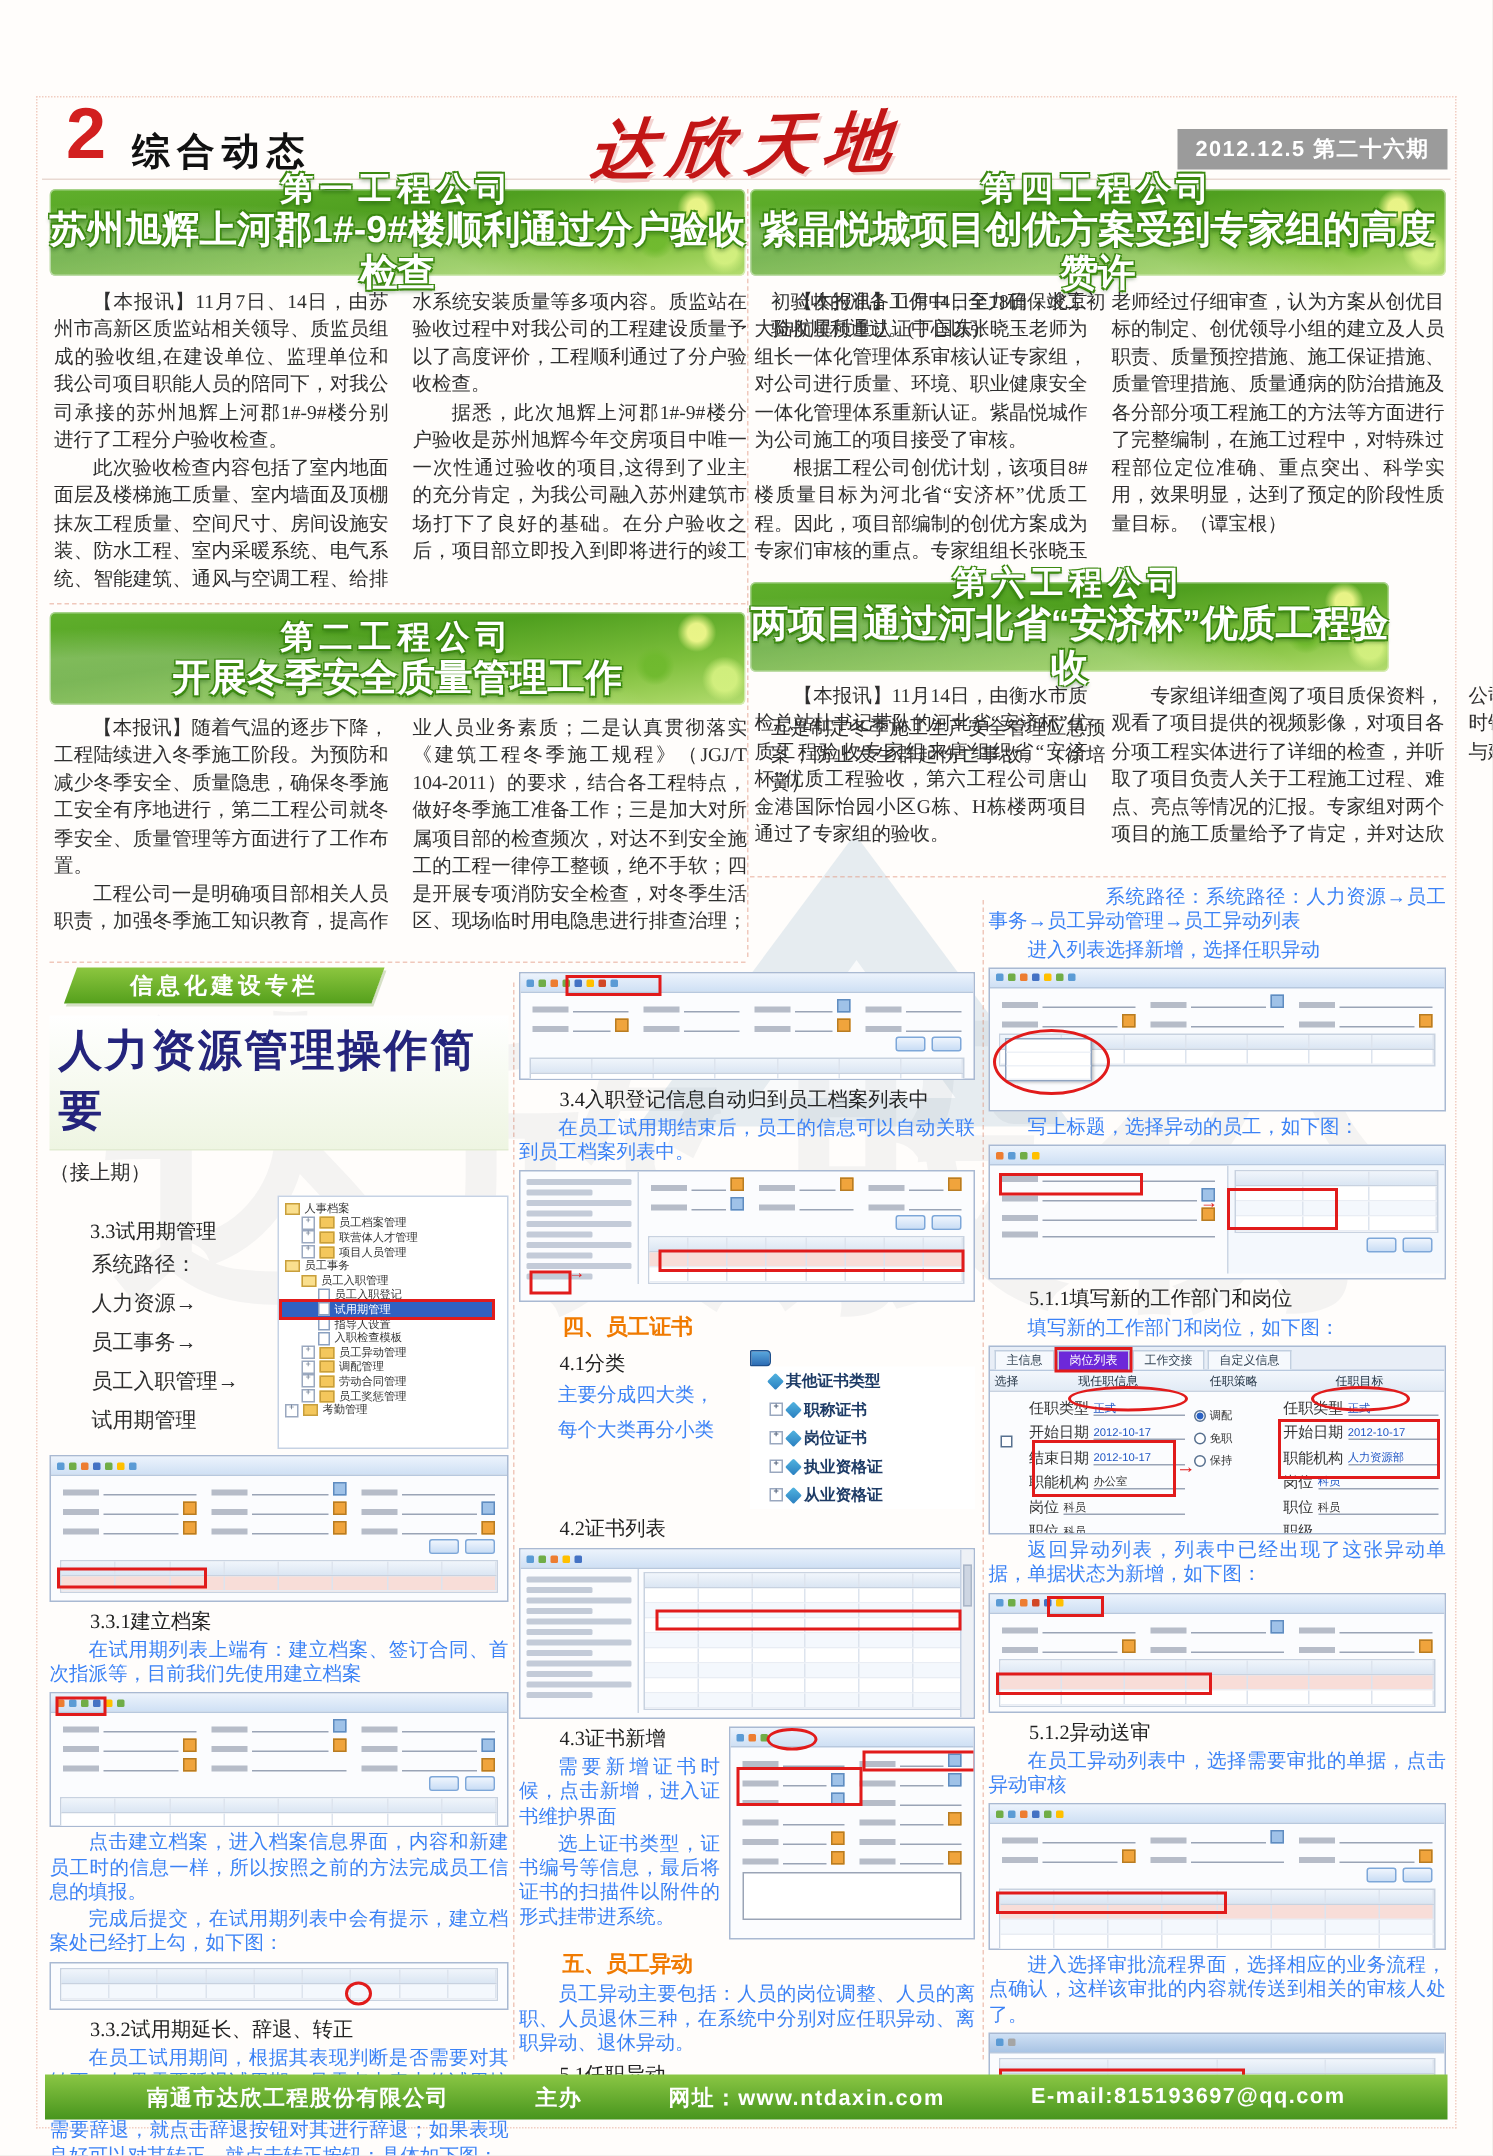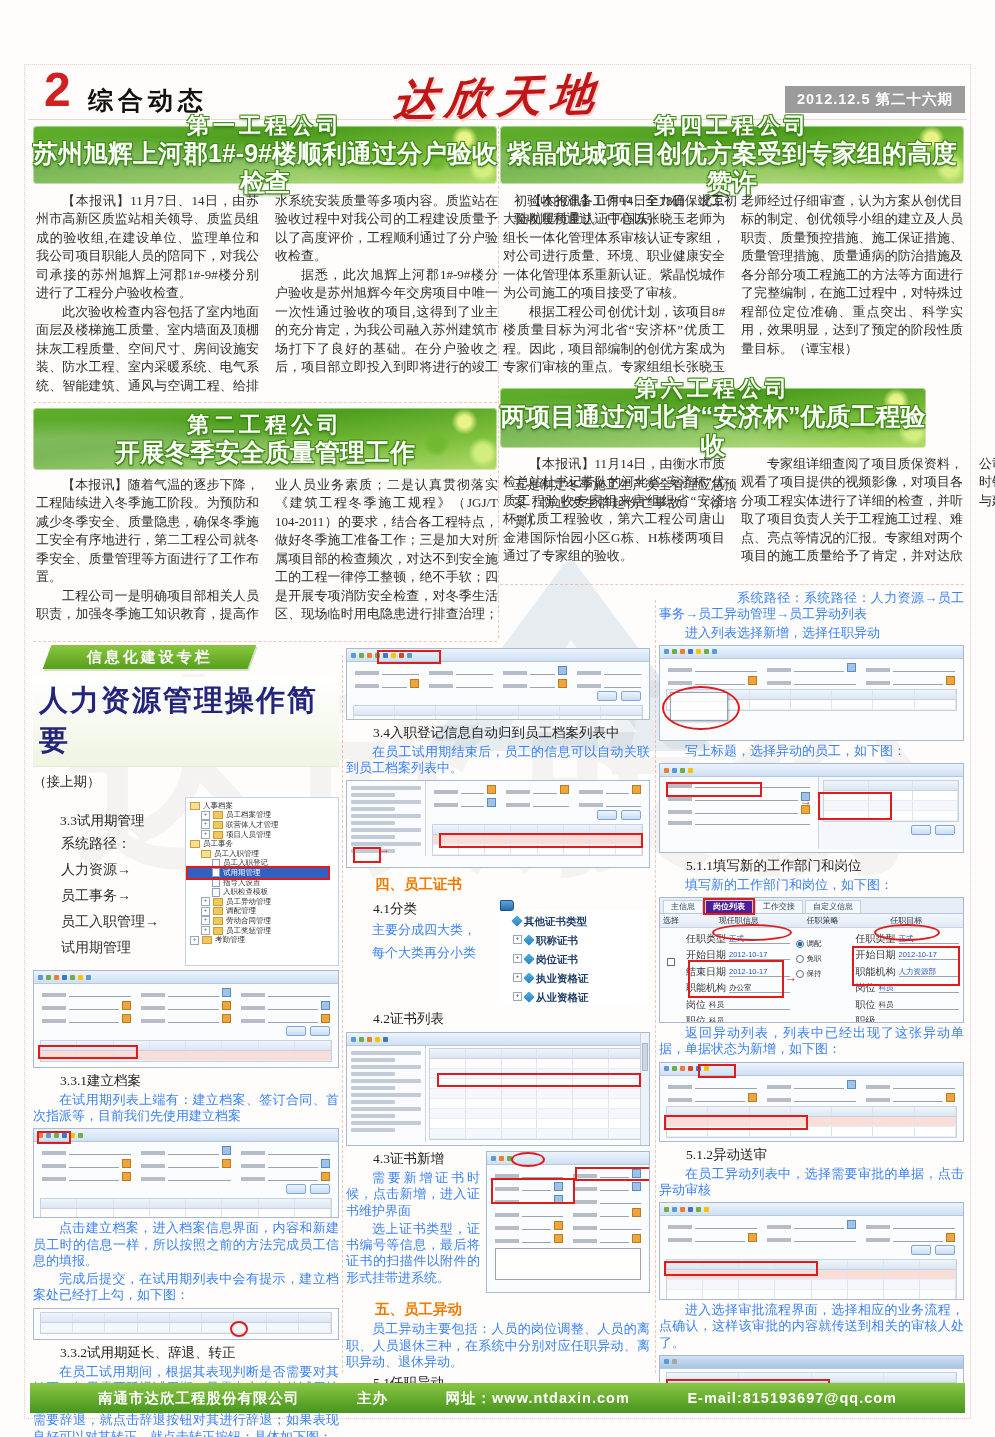--- a/index.html
+++ b/index.html
@@ -116,21 +116,21 @@
   .ticon.folder-open{width:8px;height:6px;background:#fadf8e;border:1px solid #c89f3c;}
   .ticon.doc{width:6px;height:7px;background:#fff;border:1px solid #8aa0c0;}
   .ticon.diamond{width:8px;height:8px;background:linear-gradient(135deg,#52b4e0,#2a7fc0);transform:rotate(45deg);border-radius:1px;}
   .ticon.book{width:12px;height:9px;background:linear-gradient(#5aa7dd,#2d6db4);border:1px solid #1d4f8c;border-radius:1px 3px 3px 1px;}
   .plus{flex:none;width:7px;height:7px;border:1px solid #9aa8bf;font-size:6px;line-height:5px;text-align:center;color:#55657e;background:#fff;}
 
   
   .pform{font-family:"Liberation Sans",sans-serif;}
   .ptabs{display:flex;gap:2px;background:#e8eef7;border-bottom:1px solid #b7c8de;padding:2px 3px 0;}
   .ptab{font-size:8px;line-height:12px;padding:0 7px;background:#f6f9fd;border:1px solid #c2cfe0;border-bottom:none;color:#345;}
-  .ptab.on{background:#4c1d95;color:#fff;font-weight:bold;position:relative;box-shadow:0 0 0 2px #e11b1b;}
+  .ptab.on{background:#6d28d9;color:#fff;font-weight:normal;position:relative;box-shadow:0 0 0 2px #e11b1b;}
   .phead{display:flex;border-bottom:1px solid #c8d2e0;background:linear-gradient(#f3f7fc,#e2ebf6);}
   .phead span{font-size:8px;line-height:13px;text-align:center;color:#234;}
   .pcols{display:flex;}
   .pfrow{display:flex;align-items:center;gap:3px;margin-top:2.5px;}
   .pfl{font-size:10px;color:#333;flex:none;}
   .pfv{font-size:7.5px;color:#1f55c4;border-bottom:1px solid #9aa4b6;flex:1;line-height:9px;white-space:nowrap;}
   .pfv.blank{color:transparent;}
   .rdot{width:6px;height:6px;border:1px solid #57708f;border-radius:50%;display:inline-block;flex:none;background:#fff;}
   .rdot.sel{background:radial-gradient(circle,#2a62c4 0 2px,#fff 2.6px);}
   .cbx{width:6px;height:6px;border:1px solid #57708f;display:inline-block;flex:none;background:#fff;}

